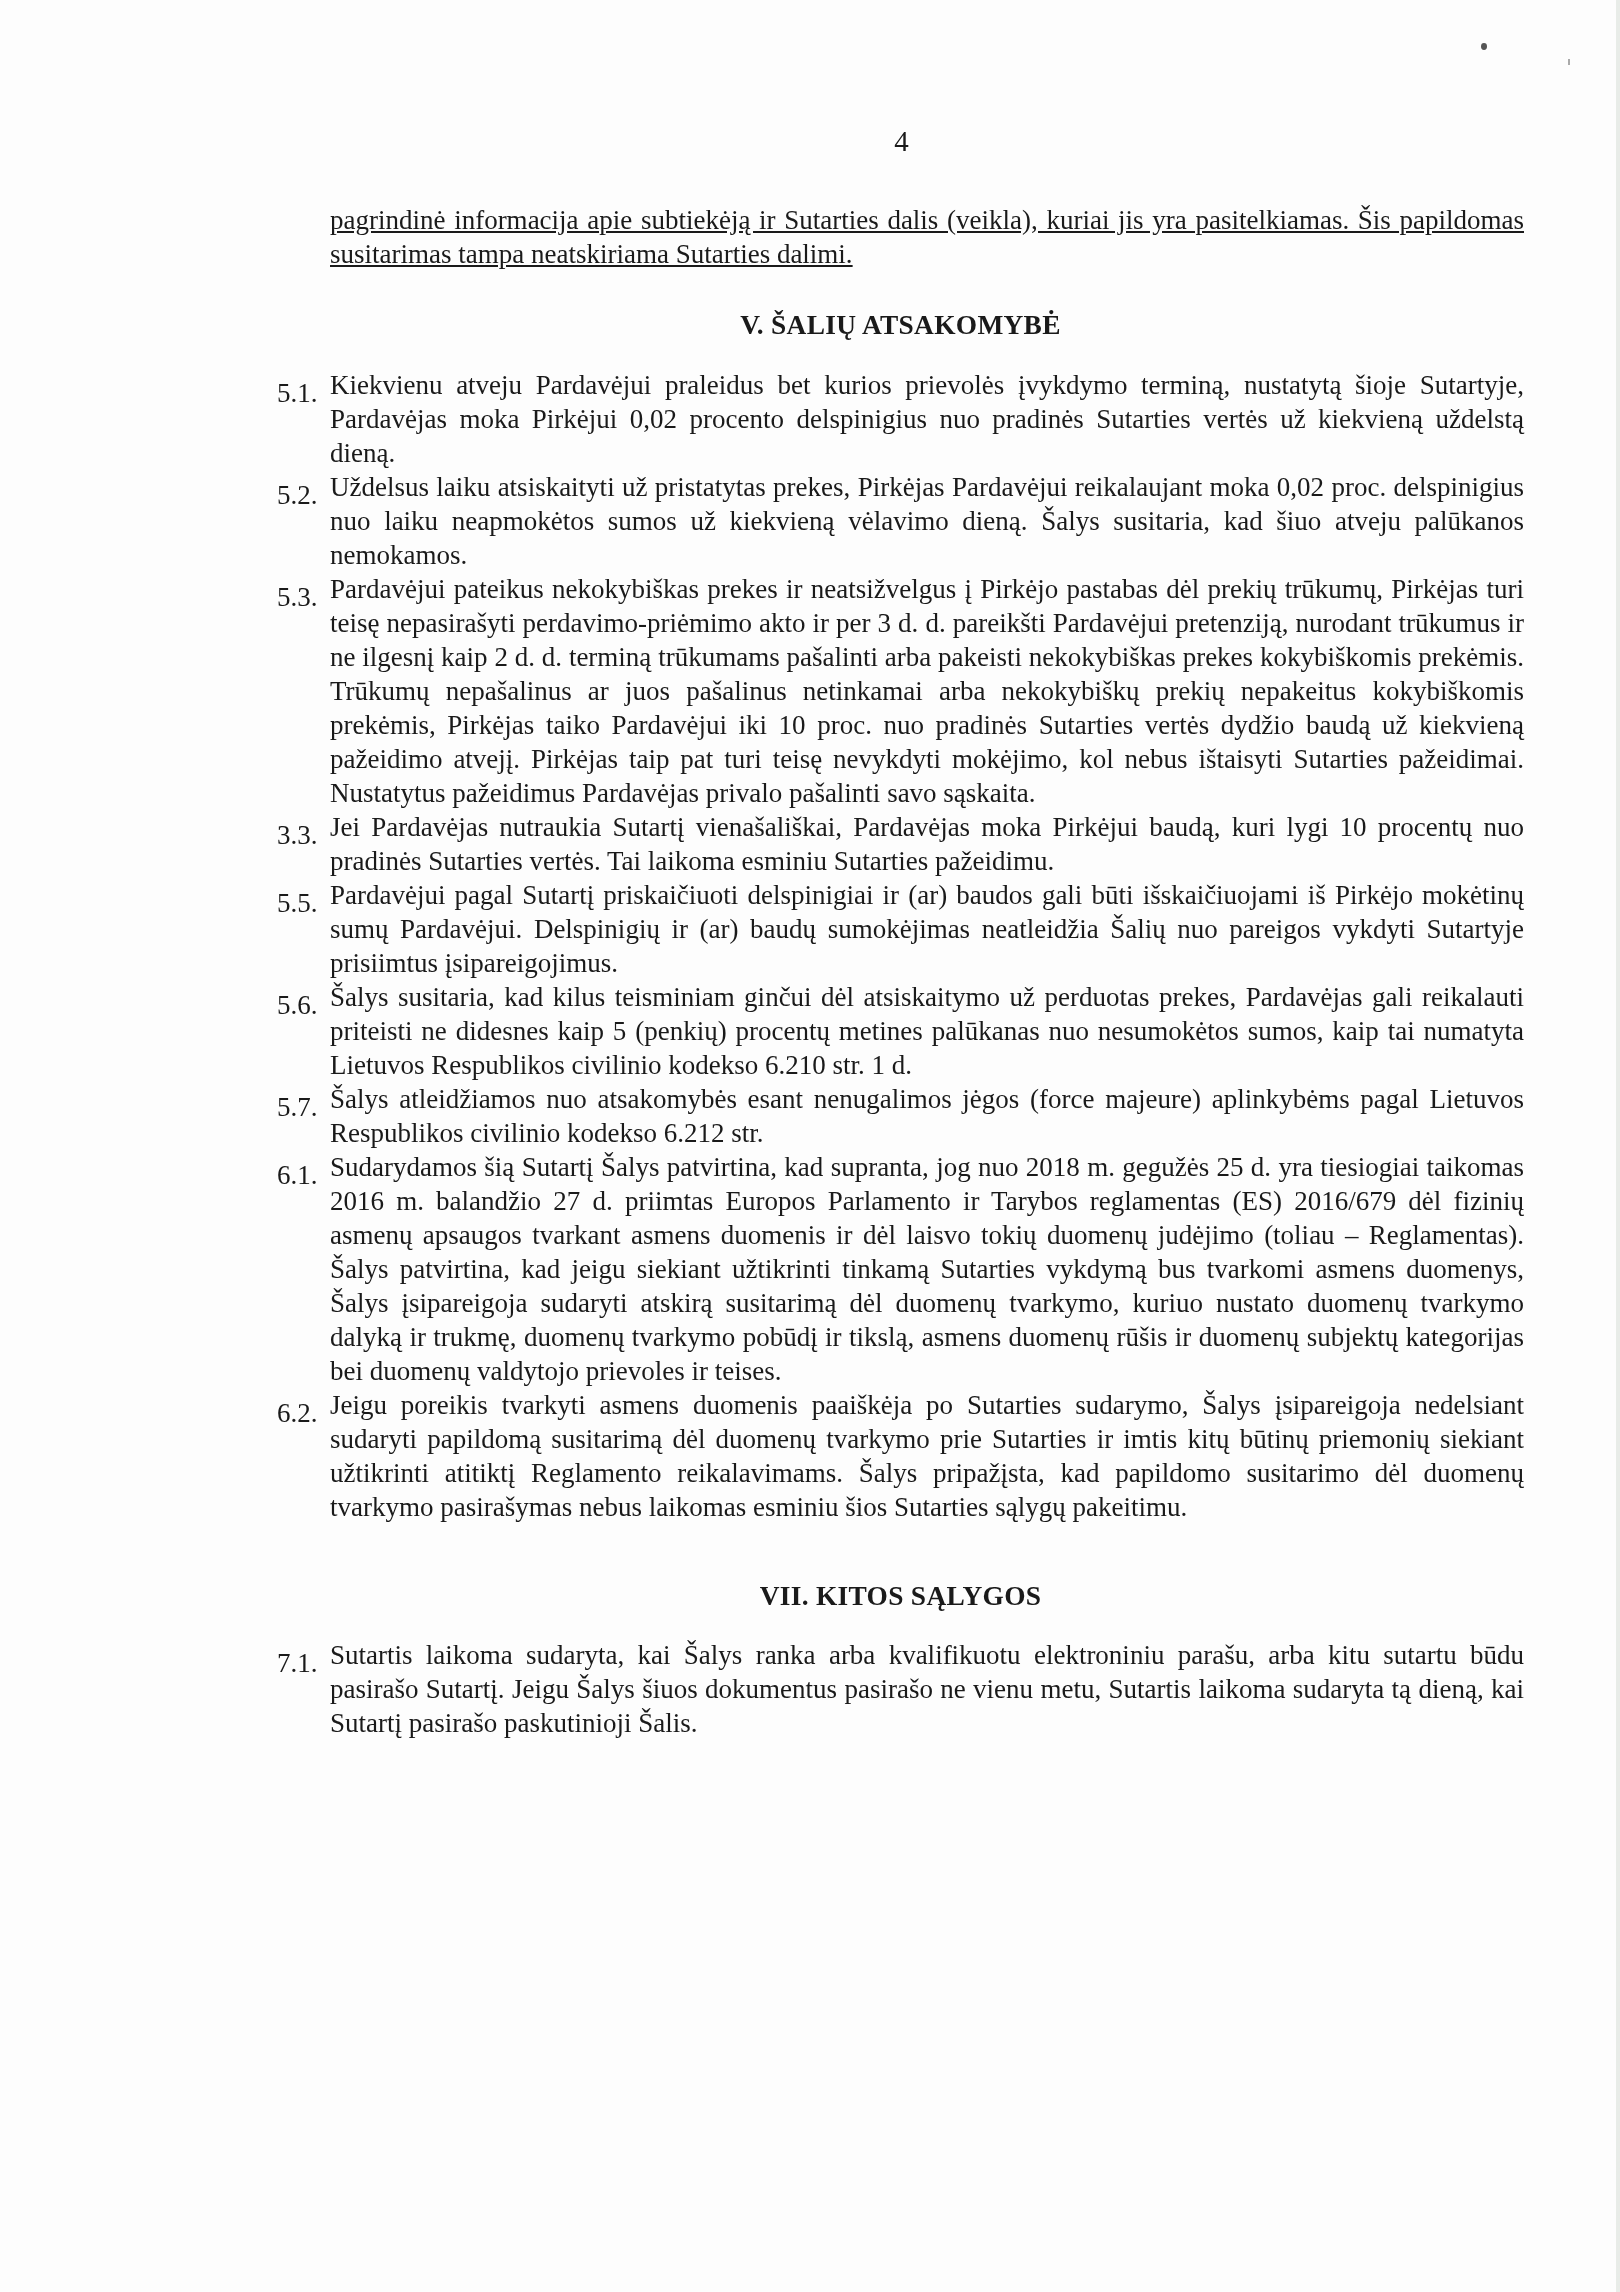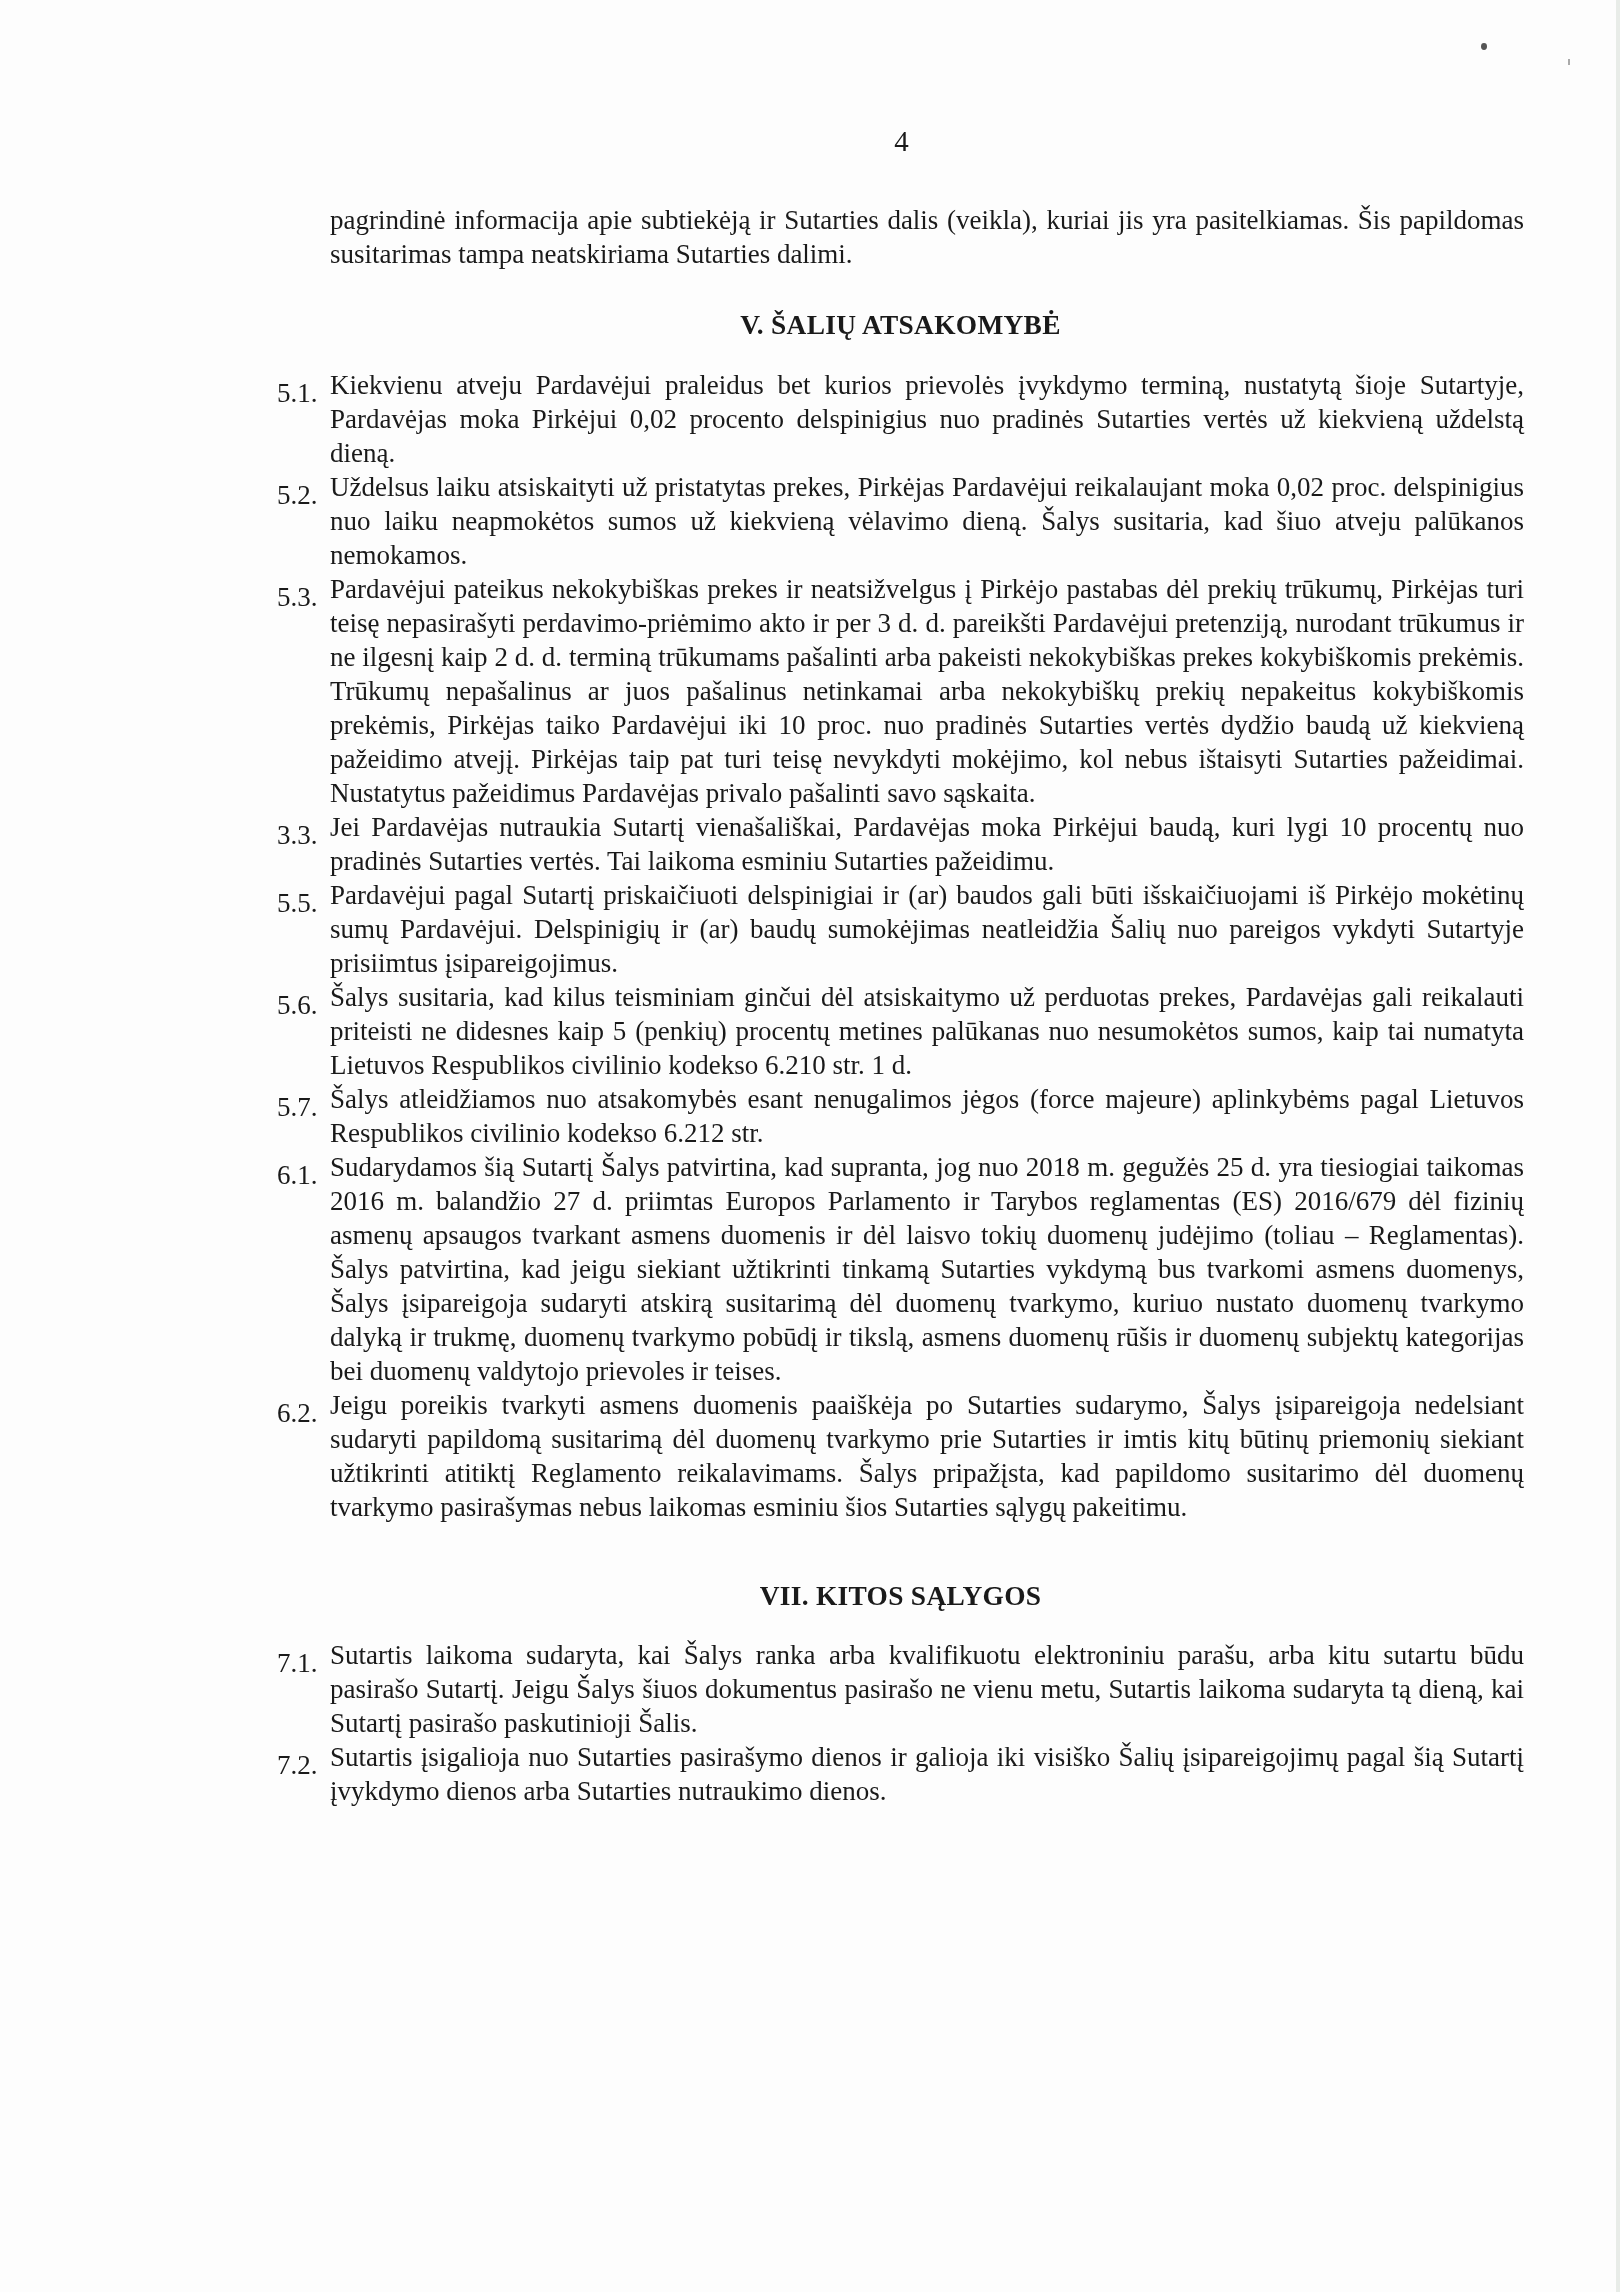--- a/index.html
+++ b/index.html
@@ -3,21 +3,21 @@
 <meta charset="utf-8">
 <style>
   html, body { margin: 0; padding: 0; background: #ffffff; }
   body { width: 1620px; height: 2293px; position: relative; overflow: hidden;
          font-family: "Liberation Serif", "DejaVu Serif", serif; color: #1a1a1a; }
   .page { position: absolute; left: 0; top: 0; width: 1620px; height: 2293px; background: #fdfdfd; }
   .edge { position: absolute; right: 0; top: 0; width: 3.9px; height: 2293px; background: #e8ece8; }
   .speck { position: absolute; background: #555; border-radius: 50%; }
   .page-num { position: absolute; left: 887px; top: 125px; font-size: 29px; text-align: center; width: 29px; }
   .content { position: absolute; left: 277px; top: 203px; width: 1247px; font-size: 27px; line-height: 34px; }
-  p.intro { margin: 0 0 0 53px; text-align: justify; }
+  p.intro { margin: 0 0 0 53px; text-align: justify; text-decoration: underline; }
   h2.section { font-size: 27.4px; font-weight: bold; text-align: center; margin: 37px 0 25.5px 0; letter-spacing: 0.3px; }
   .item { position: relative; padding-left: 53px; text-align: justify; margin: 0; }
   .item .num { position: absolute; left: 0; top: 8px; }
   .item .txt { display: block; }
 </style>
 </head>
 <body>
 
 <div class="page">
   <div class="edge"></div>
@@ -71,20 +71,16 @@
           <span class="txt">Jeigu poreikis tvarkyti asmens duomenis paaiškėja po Sutarties sudarymo, Šalys įsipareigoja nedelsiant sudaryti papildomą susitarimą dėl duomenų tvarkymo prie Sutarties ir imtis kitų būtinų priemonių siekiant užtikrinti atitiktį Reglamento reikalavimams. Šalys pripažįsta, kad papildomo susitarimo dėl duomenų tvarkymo pasirašymas nebus laikomas esminiu šios Sutarties sąlygų pakeitimu.</span>
         </div>
     </section>
 
     <section>
       <h2 class="section" style="margin-top:55px;">VII. KITOS SĄLYGOS</h2>
       <div class="item">
           <span class="num">7.1.</span>
           <span class="txt">Sutartis laikoma sudaryta, kai Šalys ranka arba kvalifikuotu elektroniniu parašu, arba kitu sutartu būdu pasirašo Sutartį. Jeigu Šalys šiuos dokumentus pasirašo ne vienu metu, Sutartis laikoma sudaryta tą dieną, kai Sutartį pasirašo paskutinioji Šalis.</span>
         </div>
-      <div class="item">
-          <span class="num">7.2.</span>
-          <span class="txt">Sutartis įsigalioja nuo Sutarties pasirašymo dienos ir galioja iki visiško Šalių įsipareigojimų pagal šią Sutartį įvykdymo dienos arba Sutarties nutraukimo dienos.</span>
-        </div>
     </section>
   </div>
 </div>
 
 
 </body></html>

